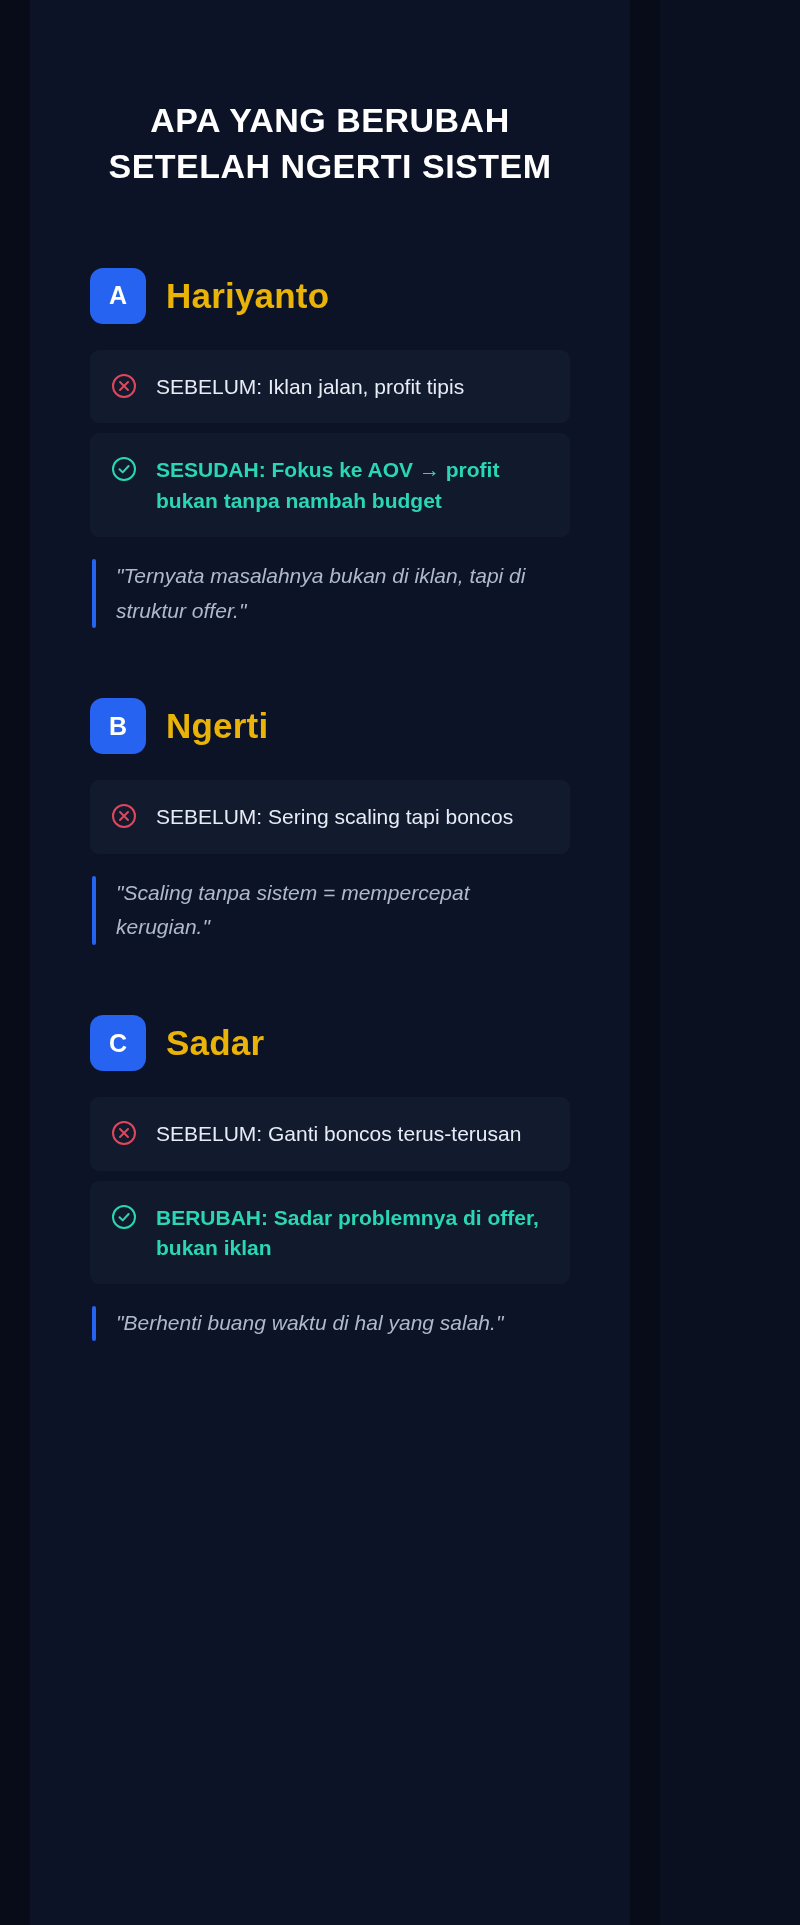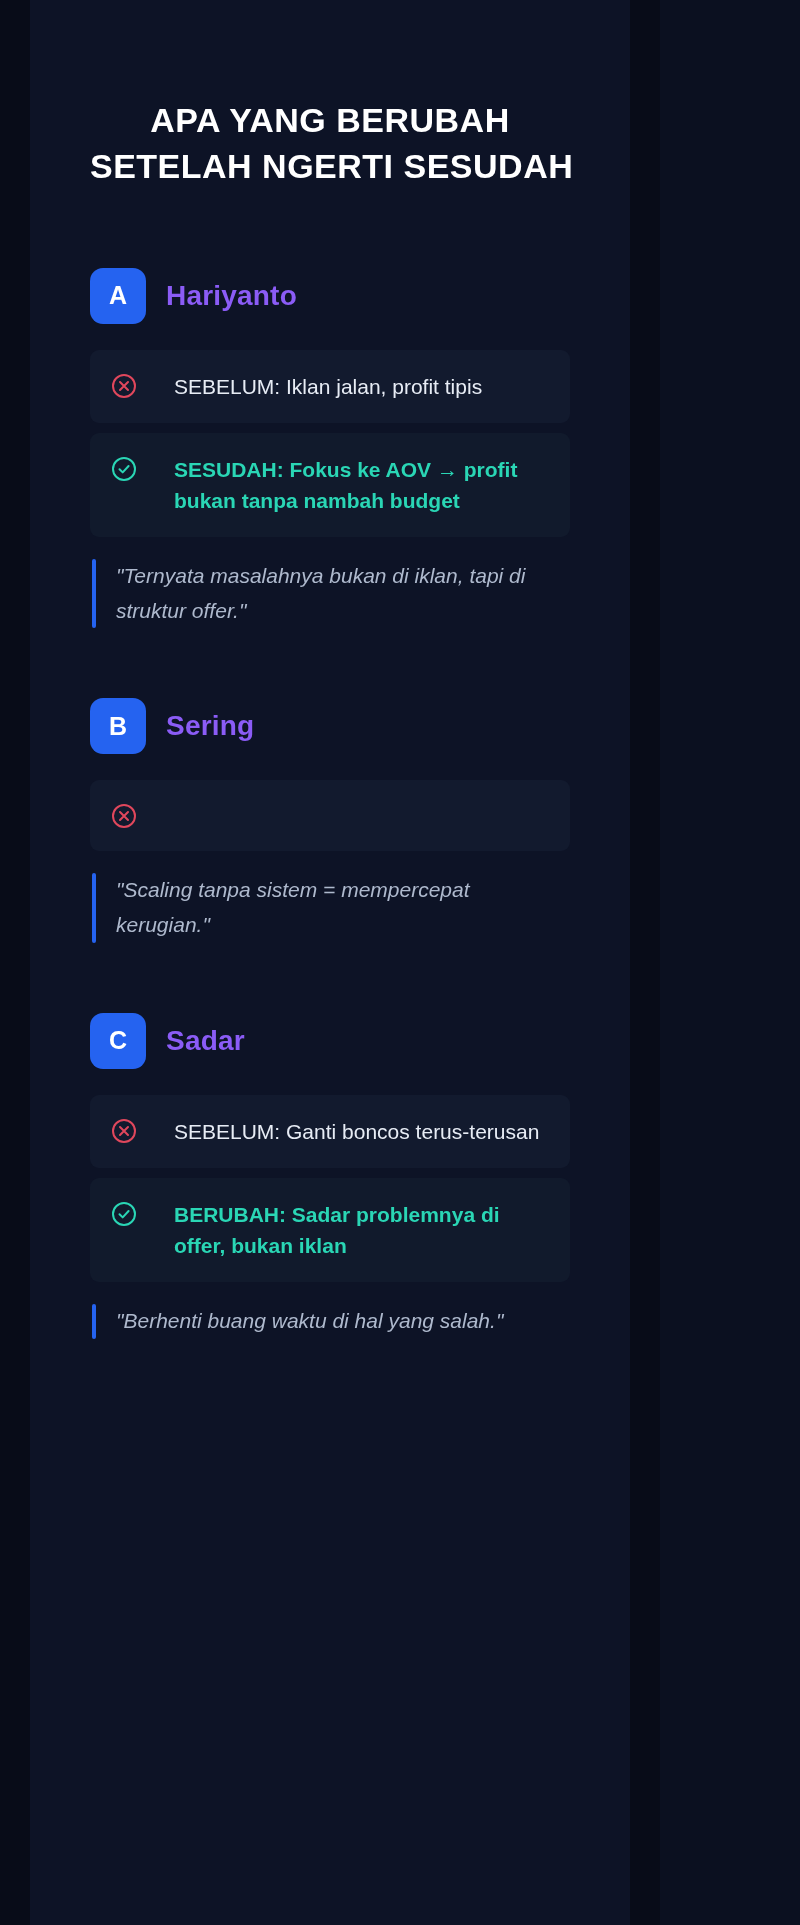--- a/index.html
+++ b/index.html
@@ -55,30 +55,30 @@
     background: #2563f0;
     color: #ffffff;
     font-size: 25px;
     font-weight: bold;
     display: flex;
     align-items: center;
     justify-content: center;
     flex: 0 0 auto;
   }
   .person-name {
-    color: #8b5cf6;
-    font-size: 28px;
+    color: #eab308;
+    font-size: 35px;
     font-weight: bold;
     letter-spacing: 0.2px;
   }
 
   .row {
     display: flex;
     align-items: flex-start;
-    gap: 36px;
+    gap: 18px;
     background: #121a30;
     border-radius: 9px;
     padding: 21px 22px 21px 20px;
     margin-bottom: 10px;
     min-height: 70px;
   }
   .row.before { background: #121a2e; }
   .row.after  { background: #111a2c; }
 
   .icon {
@@ -123,21 +123,21 @@
 </style>
 </head>
 <body>
 
 <div class="page">
   <div class="edge-left"></div>
   <div class="edge-right"></div>
 
   <div class="title">
     <span class="title-line">APA YANG BERUBAH</span>
-    <span class="title-line">SETELAH NGERTI SESUDAH</span>
+    <span class="title-line">SETELAH NGERTI SISTEM</span>
   </div>
 
   <div class="person-block first">
     <div class="person-header">
       <div class="badge">A</div>
       <div class="person-name">Hariyanto</div>
     </div>
 
     <div class="row before">
       <span class="icon">
@@ -161,30 +161,31 @@
 
     <div class="quote">
       <div class="quote-bar"></div>
       <div class="quote-text">"Ternyata masalahnya bukan di iklan, tapi di struktur offer."</div>
     </div>
   </div>
 
   <div class="person-block">
     <div class="person-header">
       <div class="badge">B</div>
-      <div class="person-name">Sering</div>
+      <div class="person-name">Ngerti</div>
     </div>
 
     <div class="row before">
       <span class="icon">
         <svg width="28" height="28" viewBox="0 0 28 28">
           <circle cx="14" cy="14" r="11" fill="none" stroke="#e0475c" stroke-width="2"></circle>
           <path d="M10 10 L18 18 M18 10 L10 18" stroke="#e0475c" stroke-width="2" stroke-linecap="round"></path>
         </svg>
       </span>
+      <span class="row-text">SEBELUM: Sering scaling tapi boncos</span>
     </div>
 
 
     <div class="quote">
       <div class="quote-bar"></div>
       <div class="quote-text">"Scaling tanpa sistem = mempercepat kerugian."</div>
     </div>
   </div>
 
   <div class="person-block">

